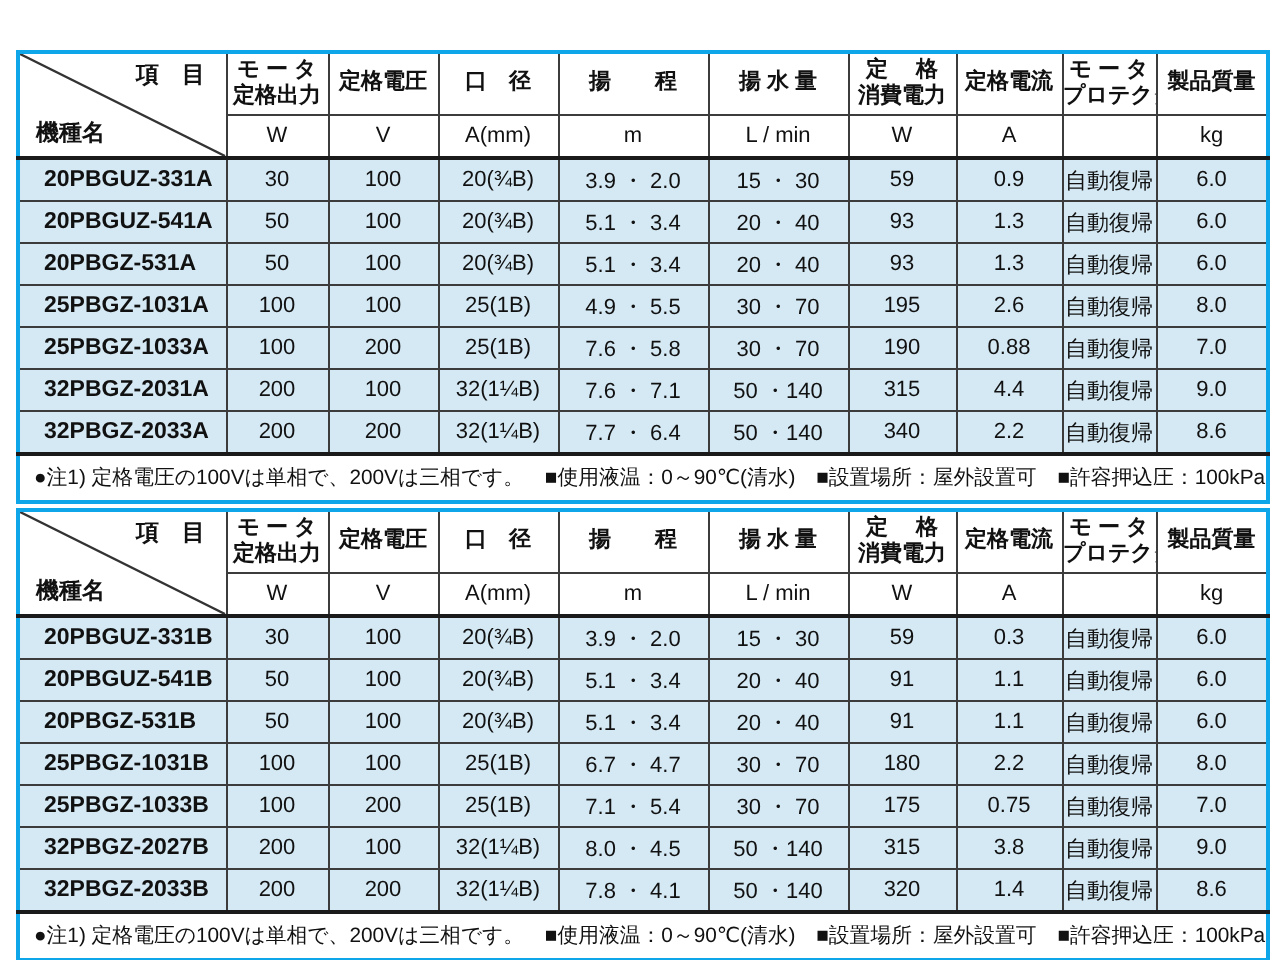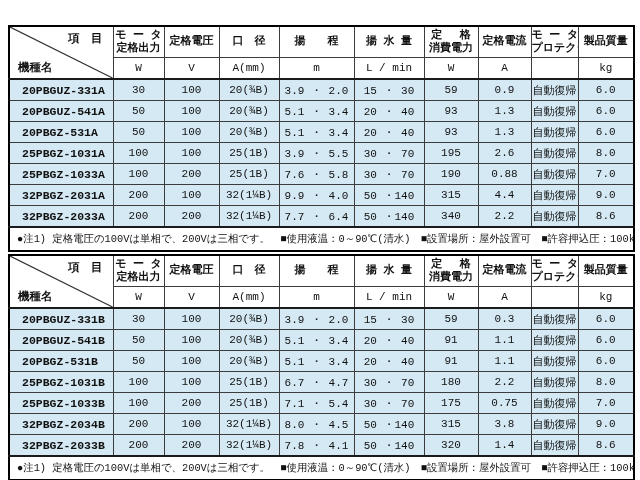--- a/index.html
+++ b/index.html
@@ -7,21 +7,21 @@
     width:640px;height:480px;background:#ffffff;
     font-family:"Liberation Sans","DejaVu Sans",sans-serif;
     color:#111;-webkit-font-smoothing:antialiased;
   }
   .page{position:relative;width:640px;height:480px;overflow:hidden;background:#fff;}
   .spec{position:absolute;left:8px;width:625px;}
   #tableA{top:25px;}
   #tableB{top:254px;}
   table{
     border-collapse:collapse;table-layout:fixed;width:625px;
-    border:2px solid #000000;background:#f9a8d4;font-family:Liberation Mono, monospace;
+    border:2px solid #0ea5e9;background:#f9a8d4;
   }
   th,td{
     border:1px solid #3c3c3c;padding:0;margin:0;
     font-size:11px;text-align:center;vertical-align:middle;
     overflow:hidden;white-space:nowrap;
   }
   thead th{background:#ffffff;font-weight:bold;}
   tr.labels th{height:30px;line-height:1.15;font-size:11px;}
   tr.labels th div{line-height:1.2;}
   tr.units th{height:20px;font-weight:normal;font-size:11px;border-bottom:2px solid #1a1a1a;}
@@ -143,21 +143,21 @@
             <td>93</td>
             <td>1.3</td>
             <td>自動復帰</td>
             <td>6.0</td>
           </tr>
           <tr>
             <td class="model">25PBGZ-1031A</td>
             <td>100</td>
             <td>100</td>
             <td>25(1B)</td>
-            <td>3.9 ・ 5.5</td>
+            <td>4.9 ・ 5.5</td>
             <td>30 ・ 70</td>
             <td>195</td>
             <td>2.6</td>
             <td>自動復帰</td>
             <td>8.0</td>
           </tr>
           <tr>
             <td class="model">25PBGZ-1033A</td>
             <td>100</td>
             <td>200</td>
@@ -167,21 +167,21 @@
             <td>190</td>
             <td>0.88</td>
             <td>自動復帰</td>
             <td>7.0</td>
           </tr>
           <tr>
             <td class="model">32PBGZ-2031A</td>
             <td>200</td>
             <td>100</td>
             <td>32(1¼B)</td>
-            <td>9.9 ・ 4.0</td>
+            <td>7.6 ・ 7.1</td>
             <td>50 ・140</td>
             <td>315</td>
             <td>4.4</td>
             <td>自動復帰</td>
             <td>9.0</td>
           </tr>
           <tr>
             <td class="model">32PBGZ-2033A</td>
             <td>200</td>
             <td>200</td>
@@ -323,21 +323,21 @@
             <td>200</td>
             <td>25(1B)</td>
             <td>7.1 ・ 5.4</td>
             <td>30 ・ 70</td>
             <td>175</td>
             <td>0.75</td>
             <td>自動復帰</td>
             <td>7.0</td>
           </tr>
           <tr>
-            <td class="model">32PBGZ-2034B</td>
+            <td class="model">32PBGZ-2027B</td>
             <td>200</td>
             <td>100</td>
             <td>32(1¼B)</td>
             <td>8.0 ・ 4.5</td>
             <td>50 ・140</td>
             <td>315</td>
             <td>3.8</td>
             <td>自動復帰</td>
             <td>9.0</td>
           </tr>

